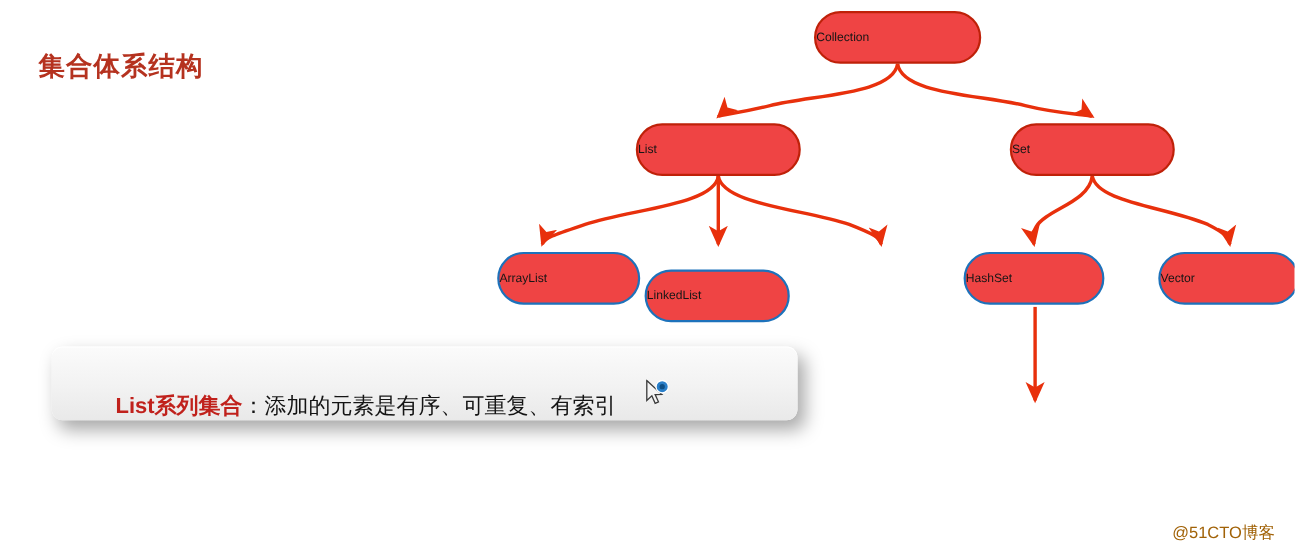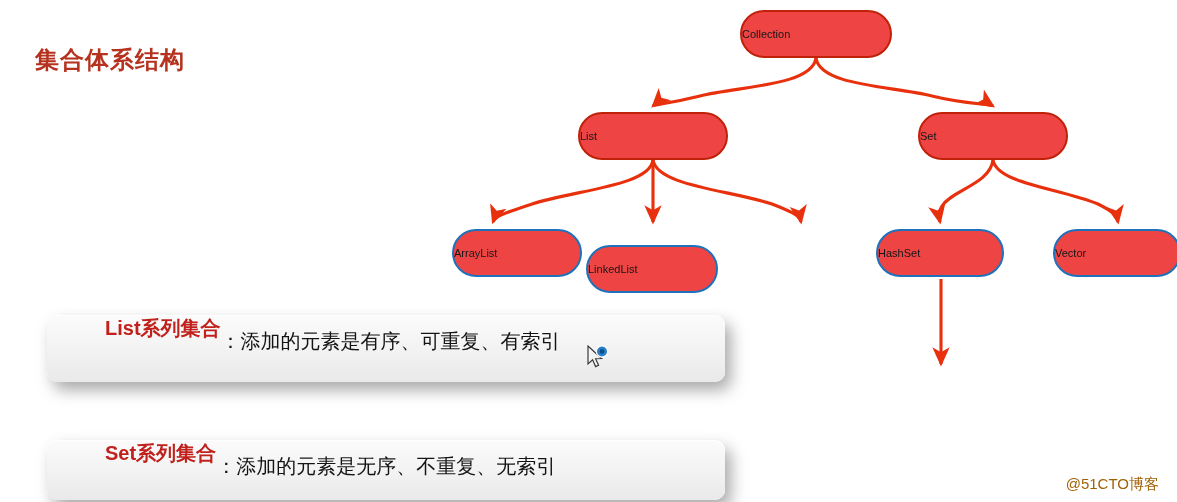--- a/index.html
+++ b/index.html
@@ -61,21 +61,21 @@
   }
 
   
   .callout {
     position: absolute;
     box-sizing: border-box;
     background: linear-gradient(180deg, #fbfbfb 0%, #f2f2f2 55%, #e9e9e9 100%);
     border-radius: 10px;
     box-shadow: 6px 8px 16px rgba(0,0,0,0.34), 0 1px 0 rgba(255,255,255,0.9) inset;
     display: flex;
-    align-items: flex-start;
+    align-items: flex-end;
     padding-left: 58px;
     font-size: 20px;
     color: #111111;
     white-space: nowrap;
   }
   .callout .kw {
     color: #c0211c;
     font-weight: bold;
     margin-right: 0px;
   }
@@ -157,24 +157,20 @@
     </div>
   <div class="node blue" style="left:1053px; top:229px; width:128px; height:48px;">
       <span>Vector</span>
     </div>
 
   <div class="callout" style="left:47px; top:315px; width:678px; height:67px;">
     <span class="kw">List系列集合</span>
     <span class="body">：添加的元素是有序、可重复、有索引</span>
   </div>
 
-  <div class="callout" style="left:47px; top:440px; width:678px; height:60px;">
-    <span class="kw">Set系列集合</span>
-    <span class="body">：添加的元素是无序、不重复、无索引</span>
-  </div>
 
   <svg id="cursor" viewBox="0 0 22 26" xmlns="http://www.w3.org/2000/svg">
     <path d="M2,1 L2,19 L6.6,14.8 L9.6,21.6 L12.6,20.3 L9.6,13.7 L15.6,13.5 Z" fill="#f4f4f4" stroke="#3a3a3a" stroke-width="1.2"></path>
     <circle cx="16" cy="6.5" r="5.6" fill="#2a7fc9" stroke="#ffffff" stroke-width="1.2"></circle>
     <circle cx="16" cy="6.5" r="2.4" fill="#0e4f86"></circle>
   </svg>
 
   <div id="watermark">@51CTO博客</div>
 
 </div>

